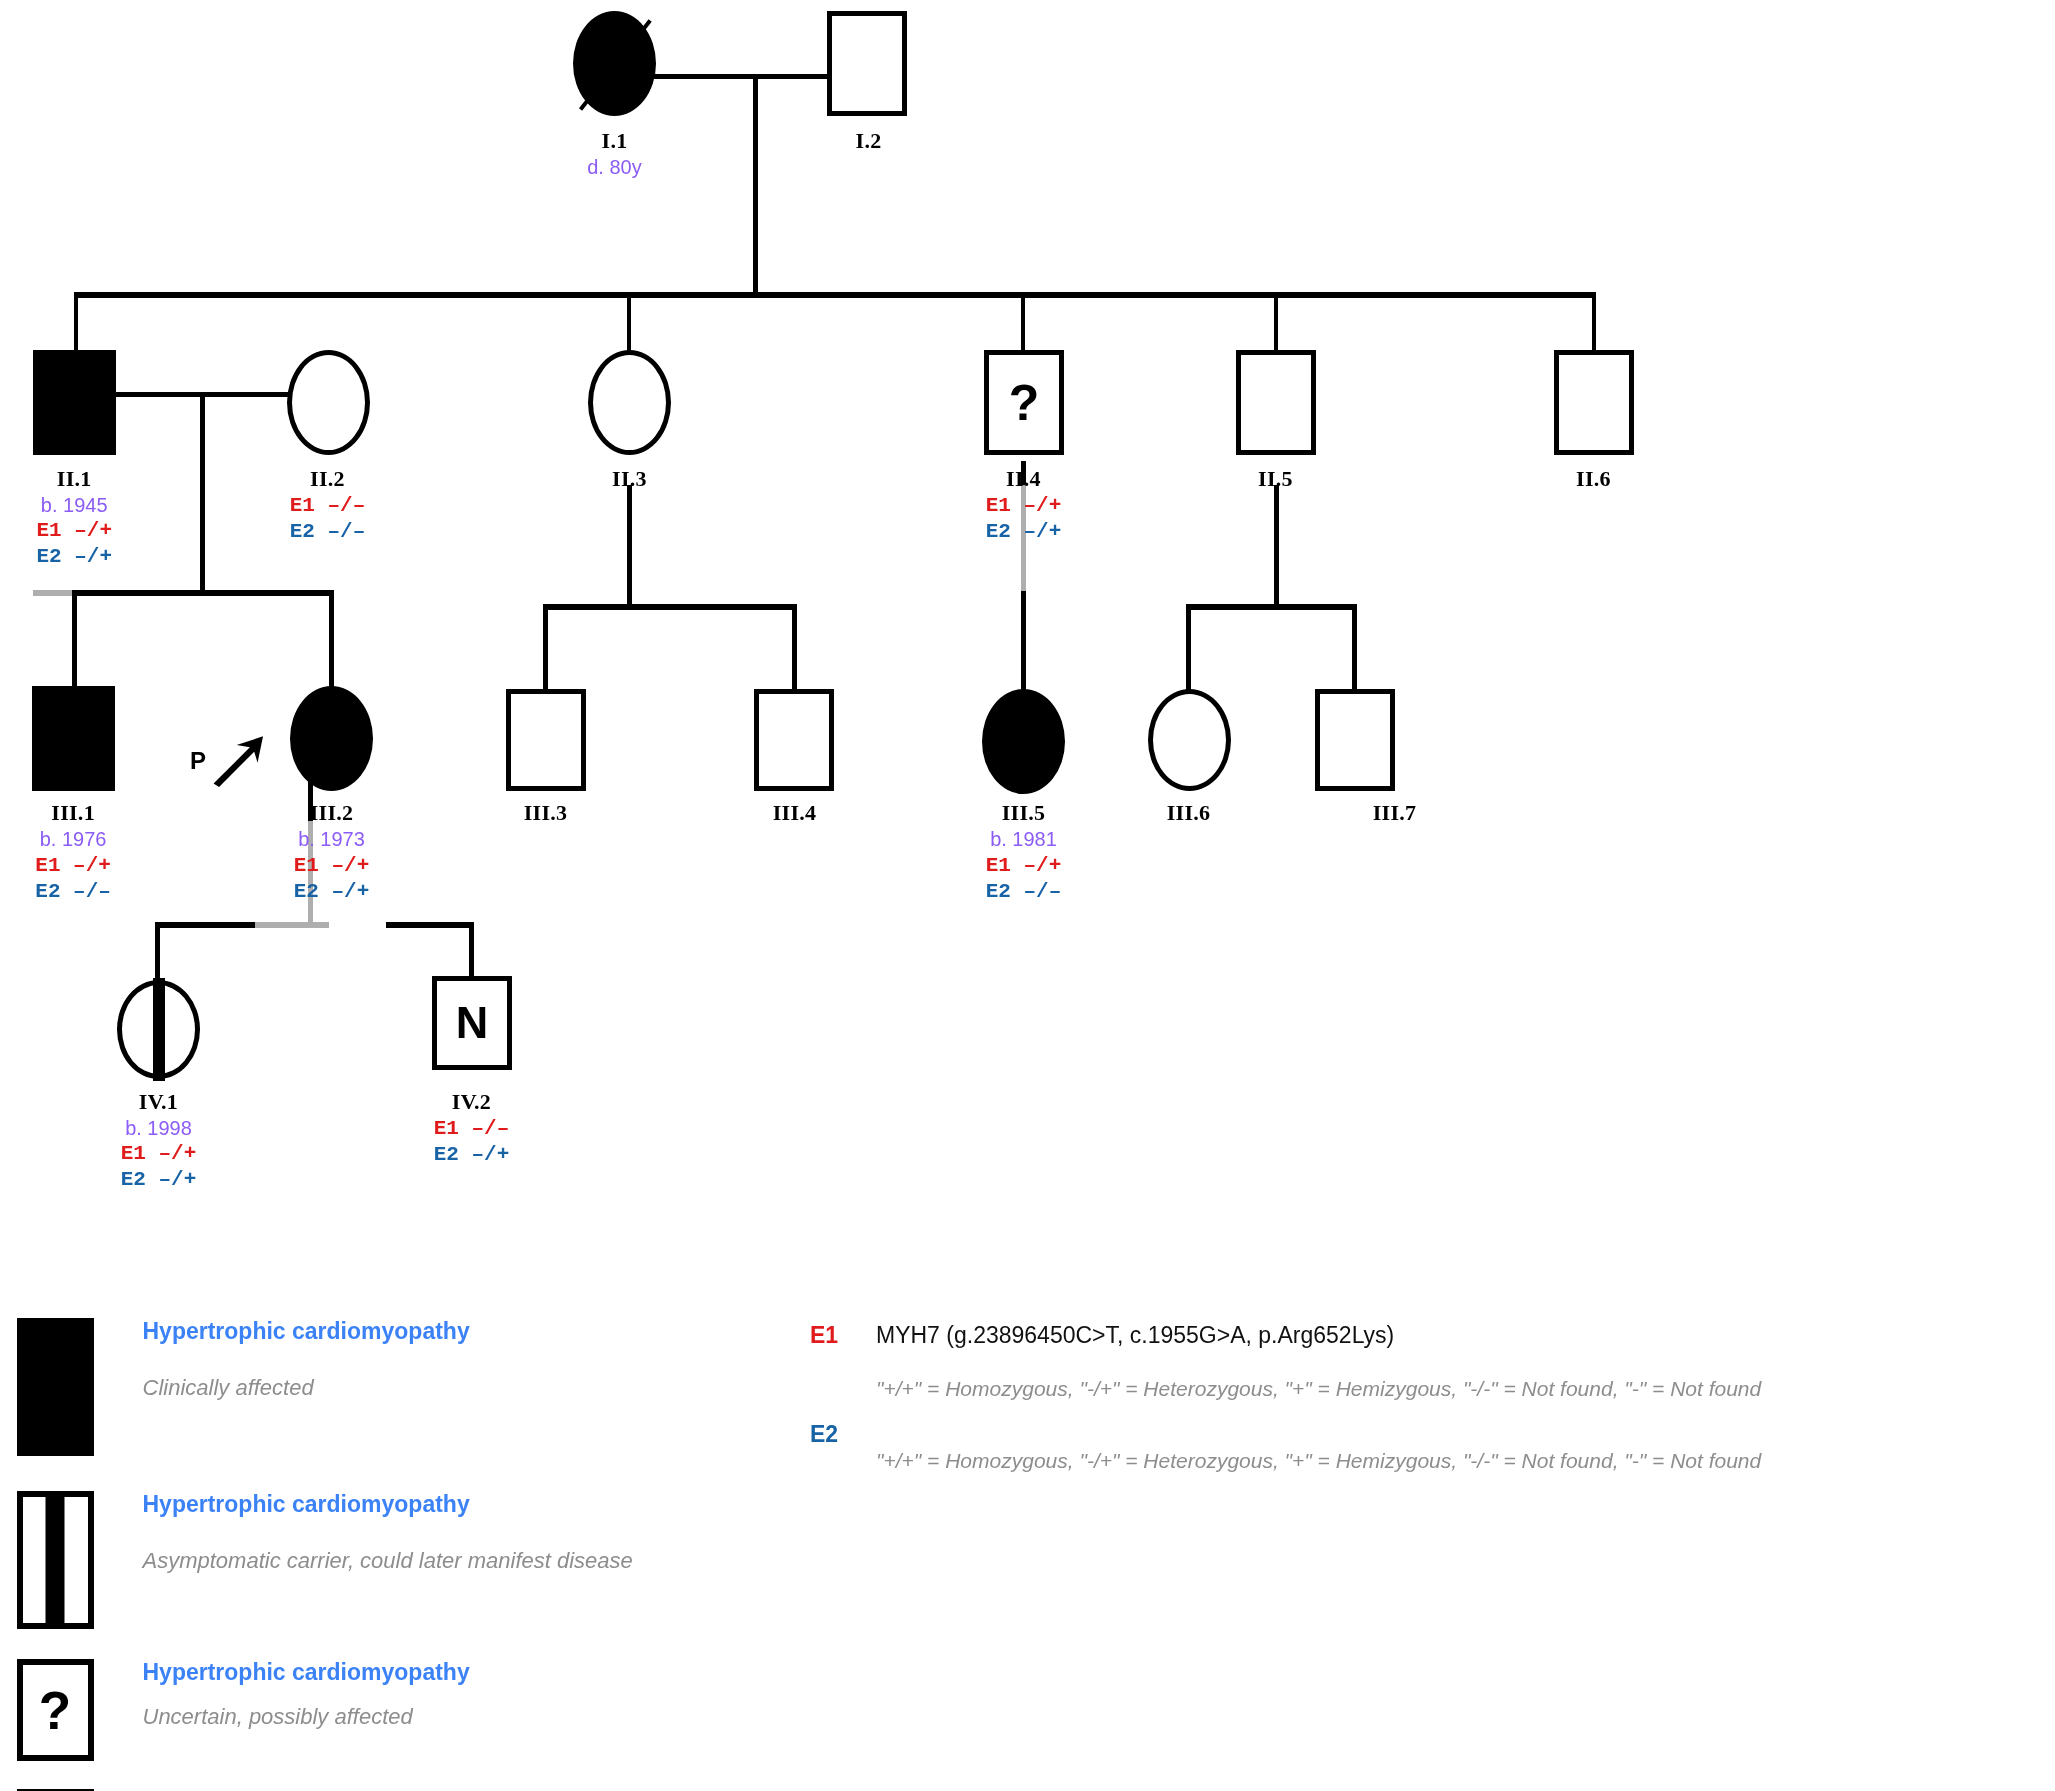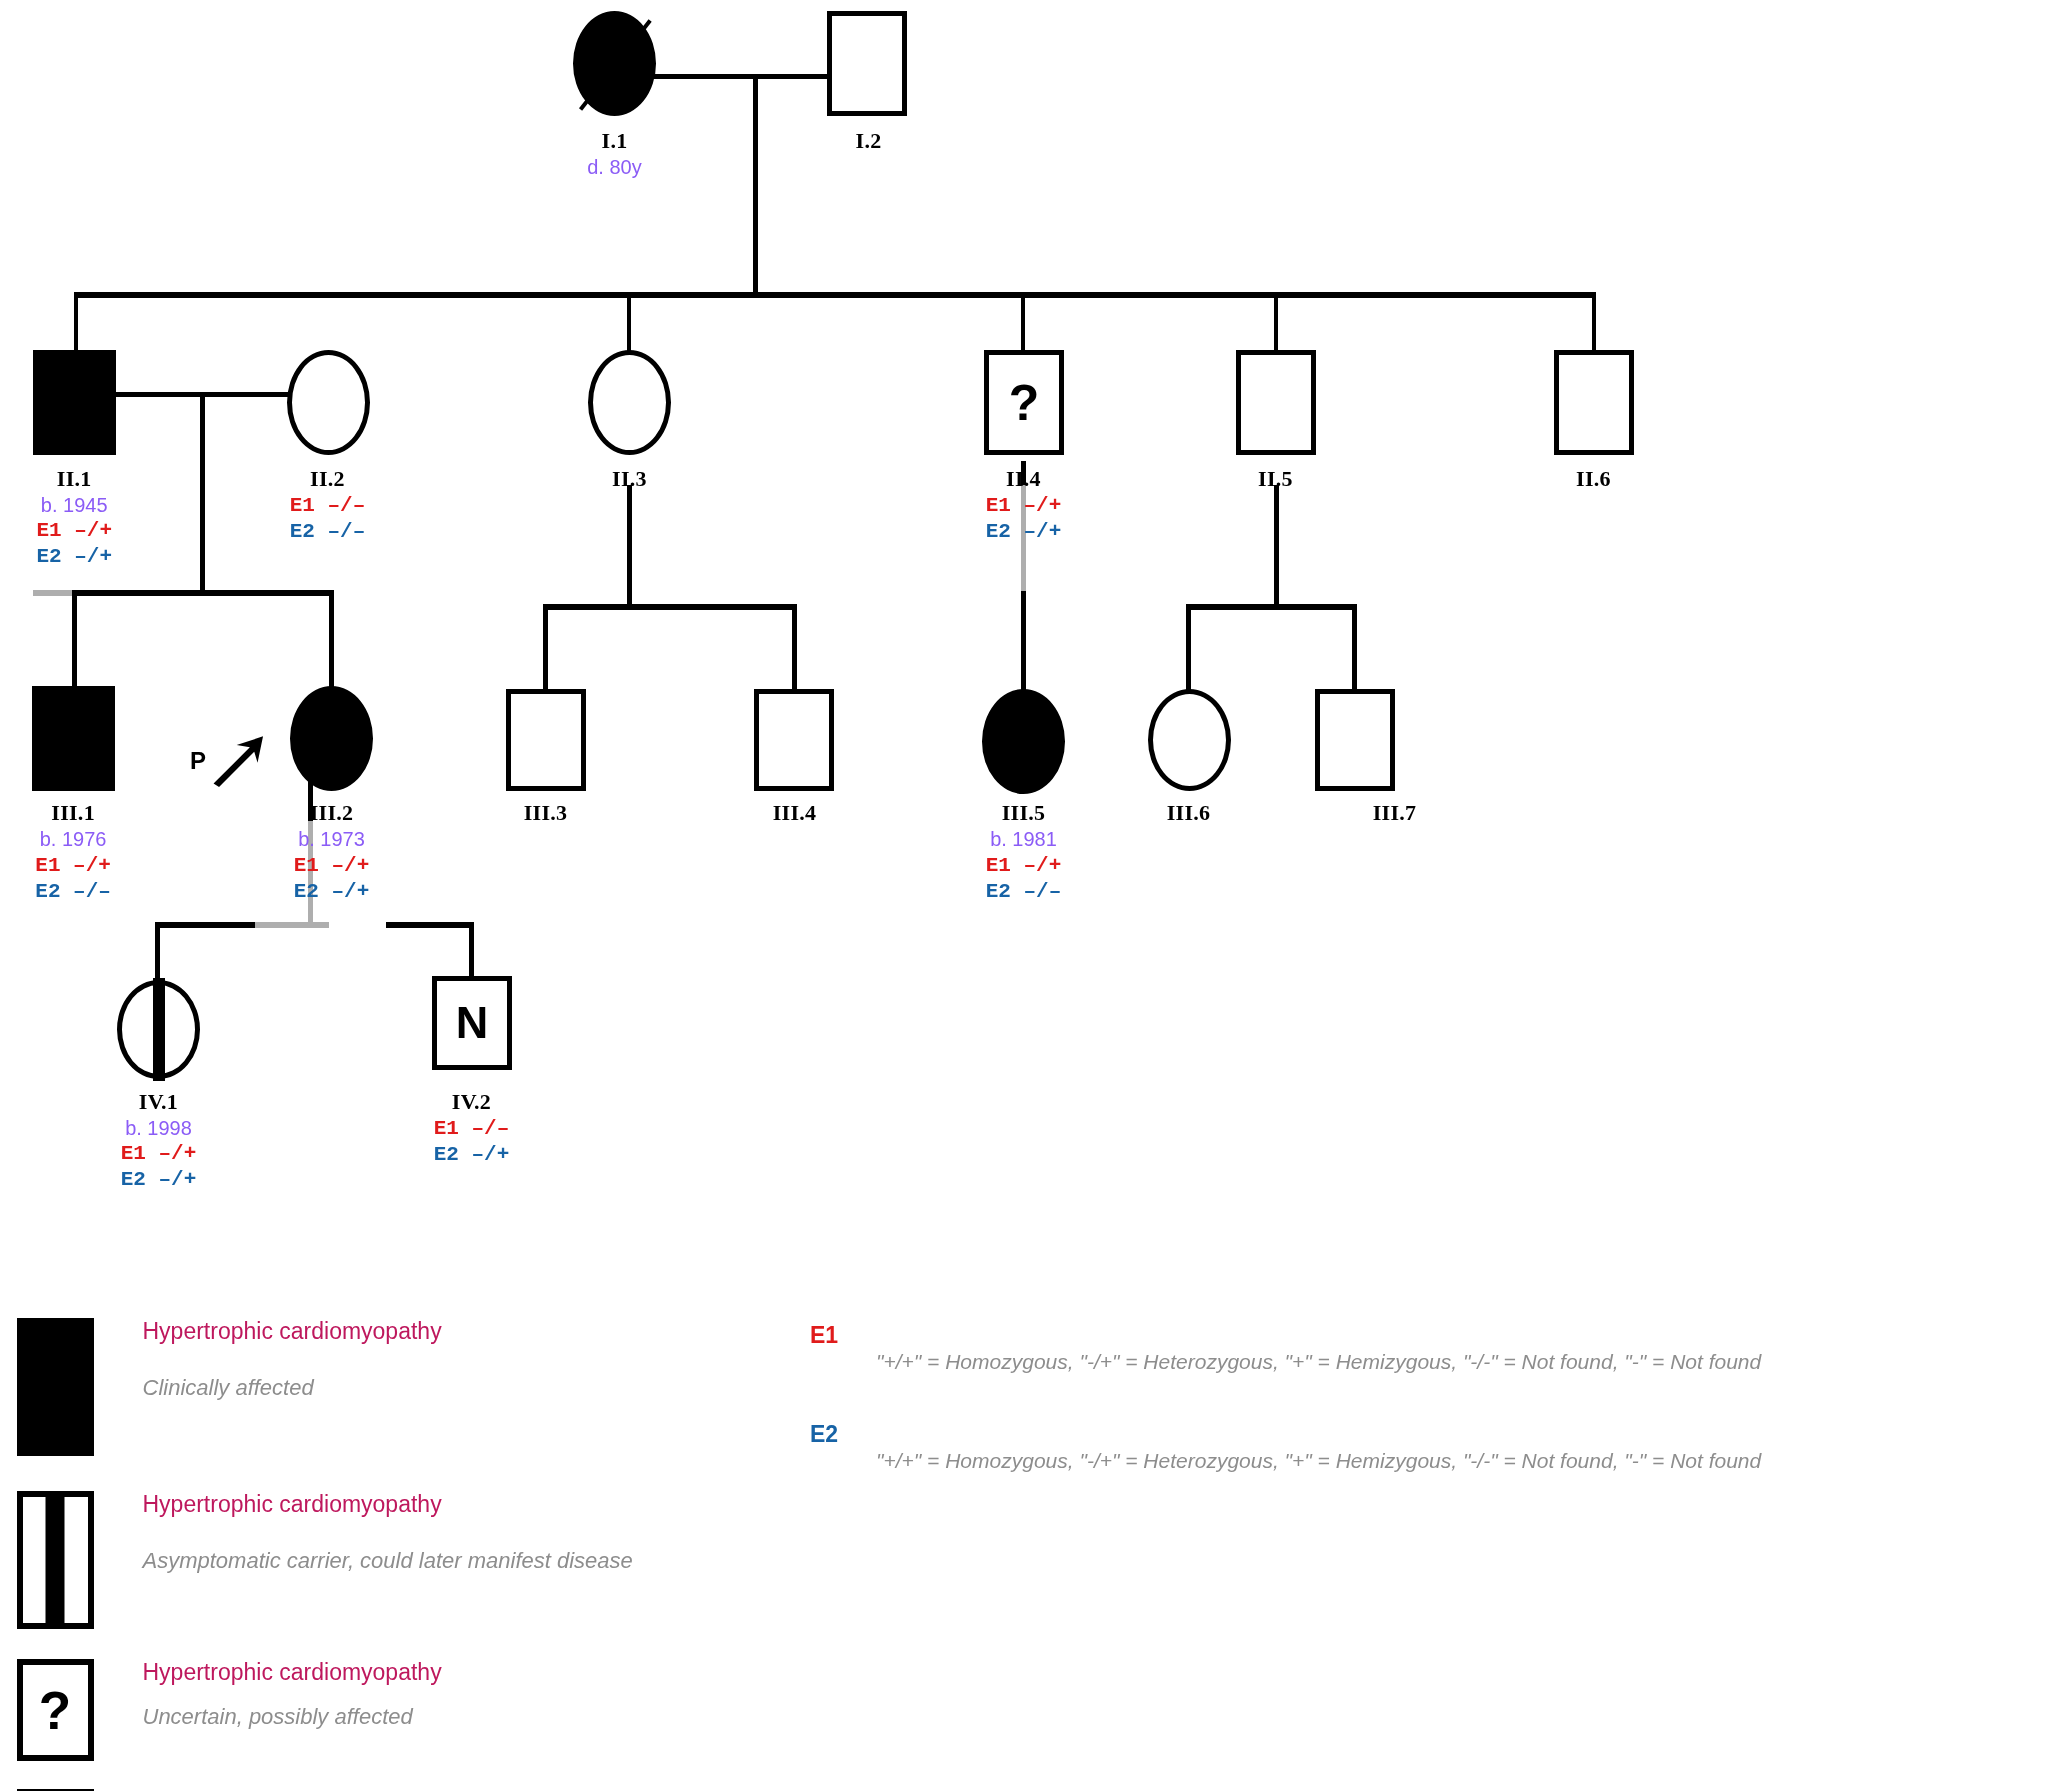--- a/index.html
+++ b/index.html
@@ -37,21 +37,21 @@
   
   #legend{position:absolute;left:0;top:1312px;width:2056px;height:479px;}
   .lg-row{position:absolute;display:flex;align-items:flex-start;}
   .lg-key{position:relative;width:77px;height:138px;flex:0 0 auto;}
   .lg-sq{box-sizing:border-box;width:77px;height:138px;border:6px solid #000;background:#fff;}
   .lg-sq.filled{background:#000;}
   .lg-bar{position:absolute;left:50%;top:0;width:19px;height:100%;transform:translateX(-50%);background:#000;}
   .lg-gl{position:absolute;left:0;top:0;width:100%;height:100%;display:flex;align-items:center;
          justify-content:center;font-weight:700;font-size:66px;font-family:"Liberation Sans",sans-serif;}
   .lg-text{margin-left:49px;}
-  .lg-title{font-size:23px;color:#be185d;line-height:1.15;}
+  .lg-title{font-size:23px;color:#3b82f6;line-height:1.15;font-weight:bold;}
   .lg-desc{font-size:22px;color:#8d8d8d;font-style:italic;margin-top:31px;line-height:1.15;}
 
   .gene-row{position:absolute;display:flex;align-items:flex-start;}
   .gene-tag{font-weight:700;font-size:23px;width:66px;flex:0 0 auto;}
   .gene-tag.e1{color:#e01b1b;}
   .gene-tag.e2{color:#1763a6;}
   .gene-body{}
   .gene-name{font-size:23px;color:#111;white-space:nowrap;}
   .gene-key{font-size:21px;color:#8d8d8d;font-style:italic;margin-top:27.6px;white-space:nowrap;}
 </style>
@@ -362,20 +362,21 @@
       </div>
       <div class="lg-text">
         <div class="lg-title">Hypertrophic cardiomyopathy</div>
 
       </div>
     </div>
 
     <div class="gene-row" style="left:810px;top:10px;">
       <div class="gene-tag e1">E1</div>
       <div class="gene-body">
+        <div class="gene-name">MYH7 (g.23896450C&gt;T, c.1955G&gt;A, p.Arg652Lys)</div>
         <div class="gene-key">"+/+" = Homozygous, "-/+" = Heterozygous, "+" = Hemizygous, "-/-" = Not found, "-" = Not found</div>
       </div>
     </div>
 
     <div class="gene-row" style="left:810px;top:109px;">
       <div class="gene-tag e2">E2</div>
       <div class="gene-body">
         <div class="gene-key">"+/+" = Homozygous, "-/+" = Heterozygous, "+" = Hemizygous, "-/-" = Not found, "-" = Not found</div>
       </div>
     </div>

